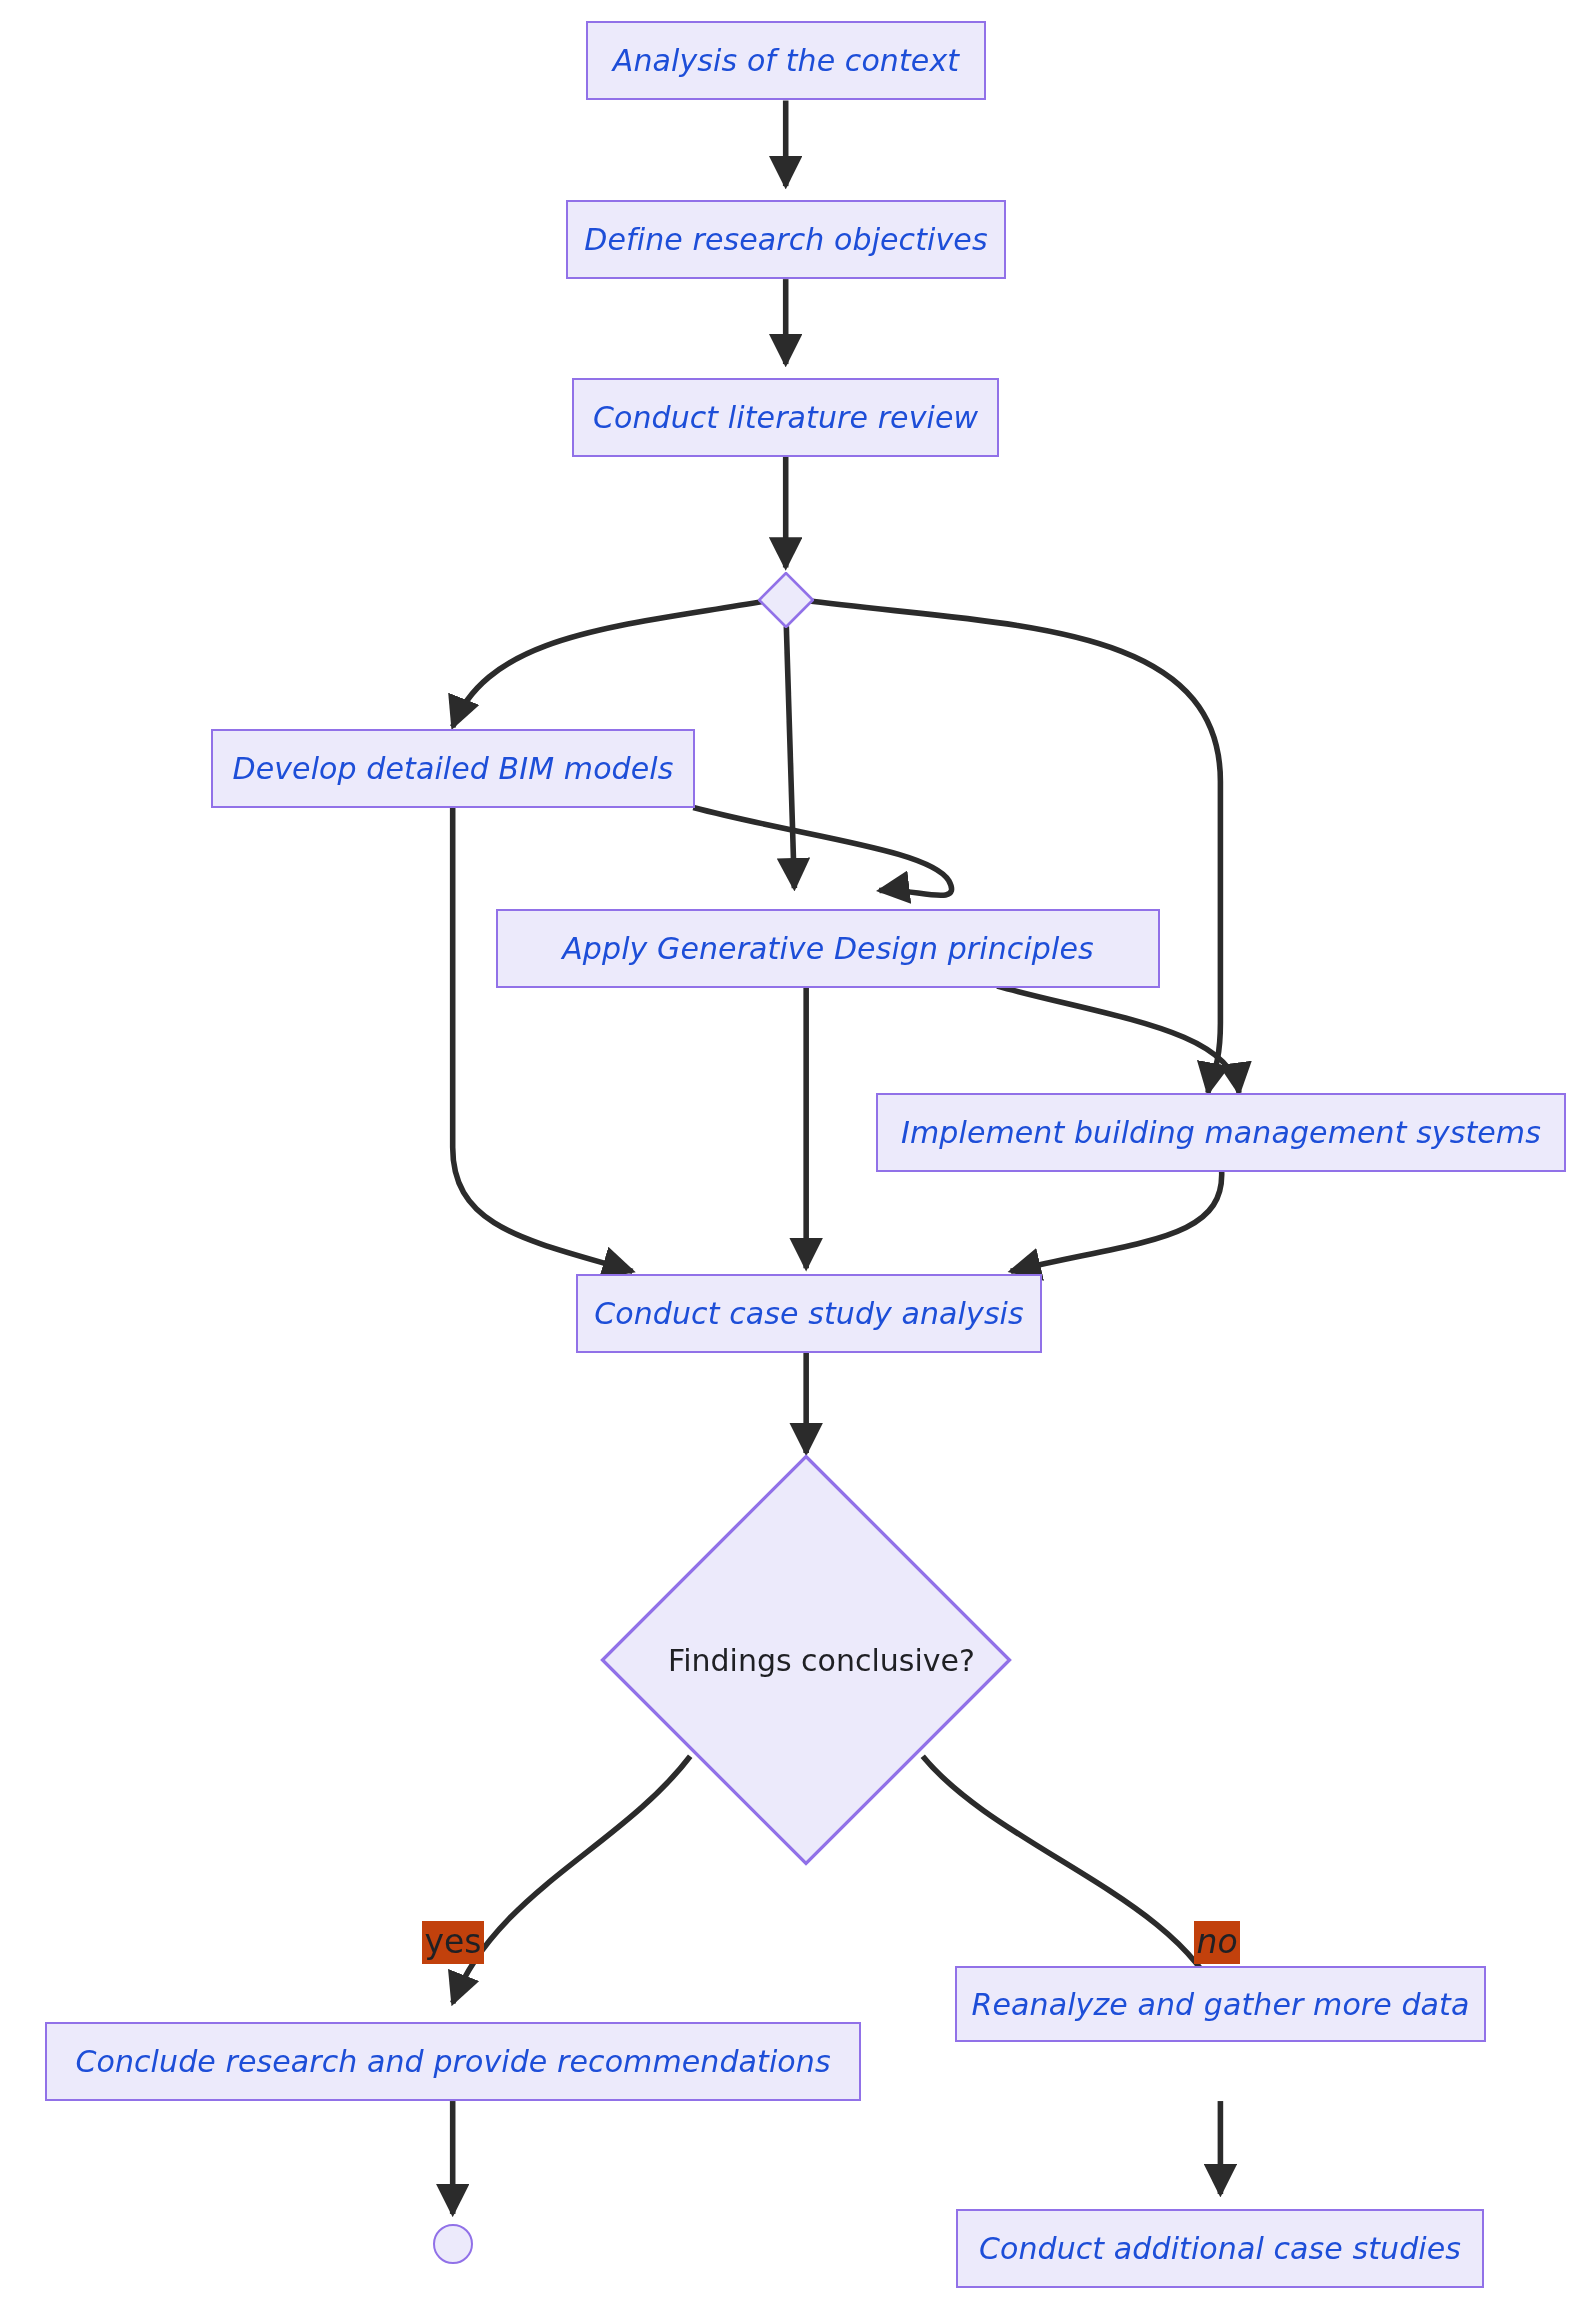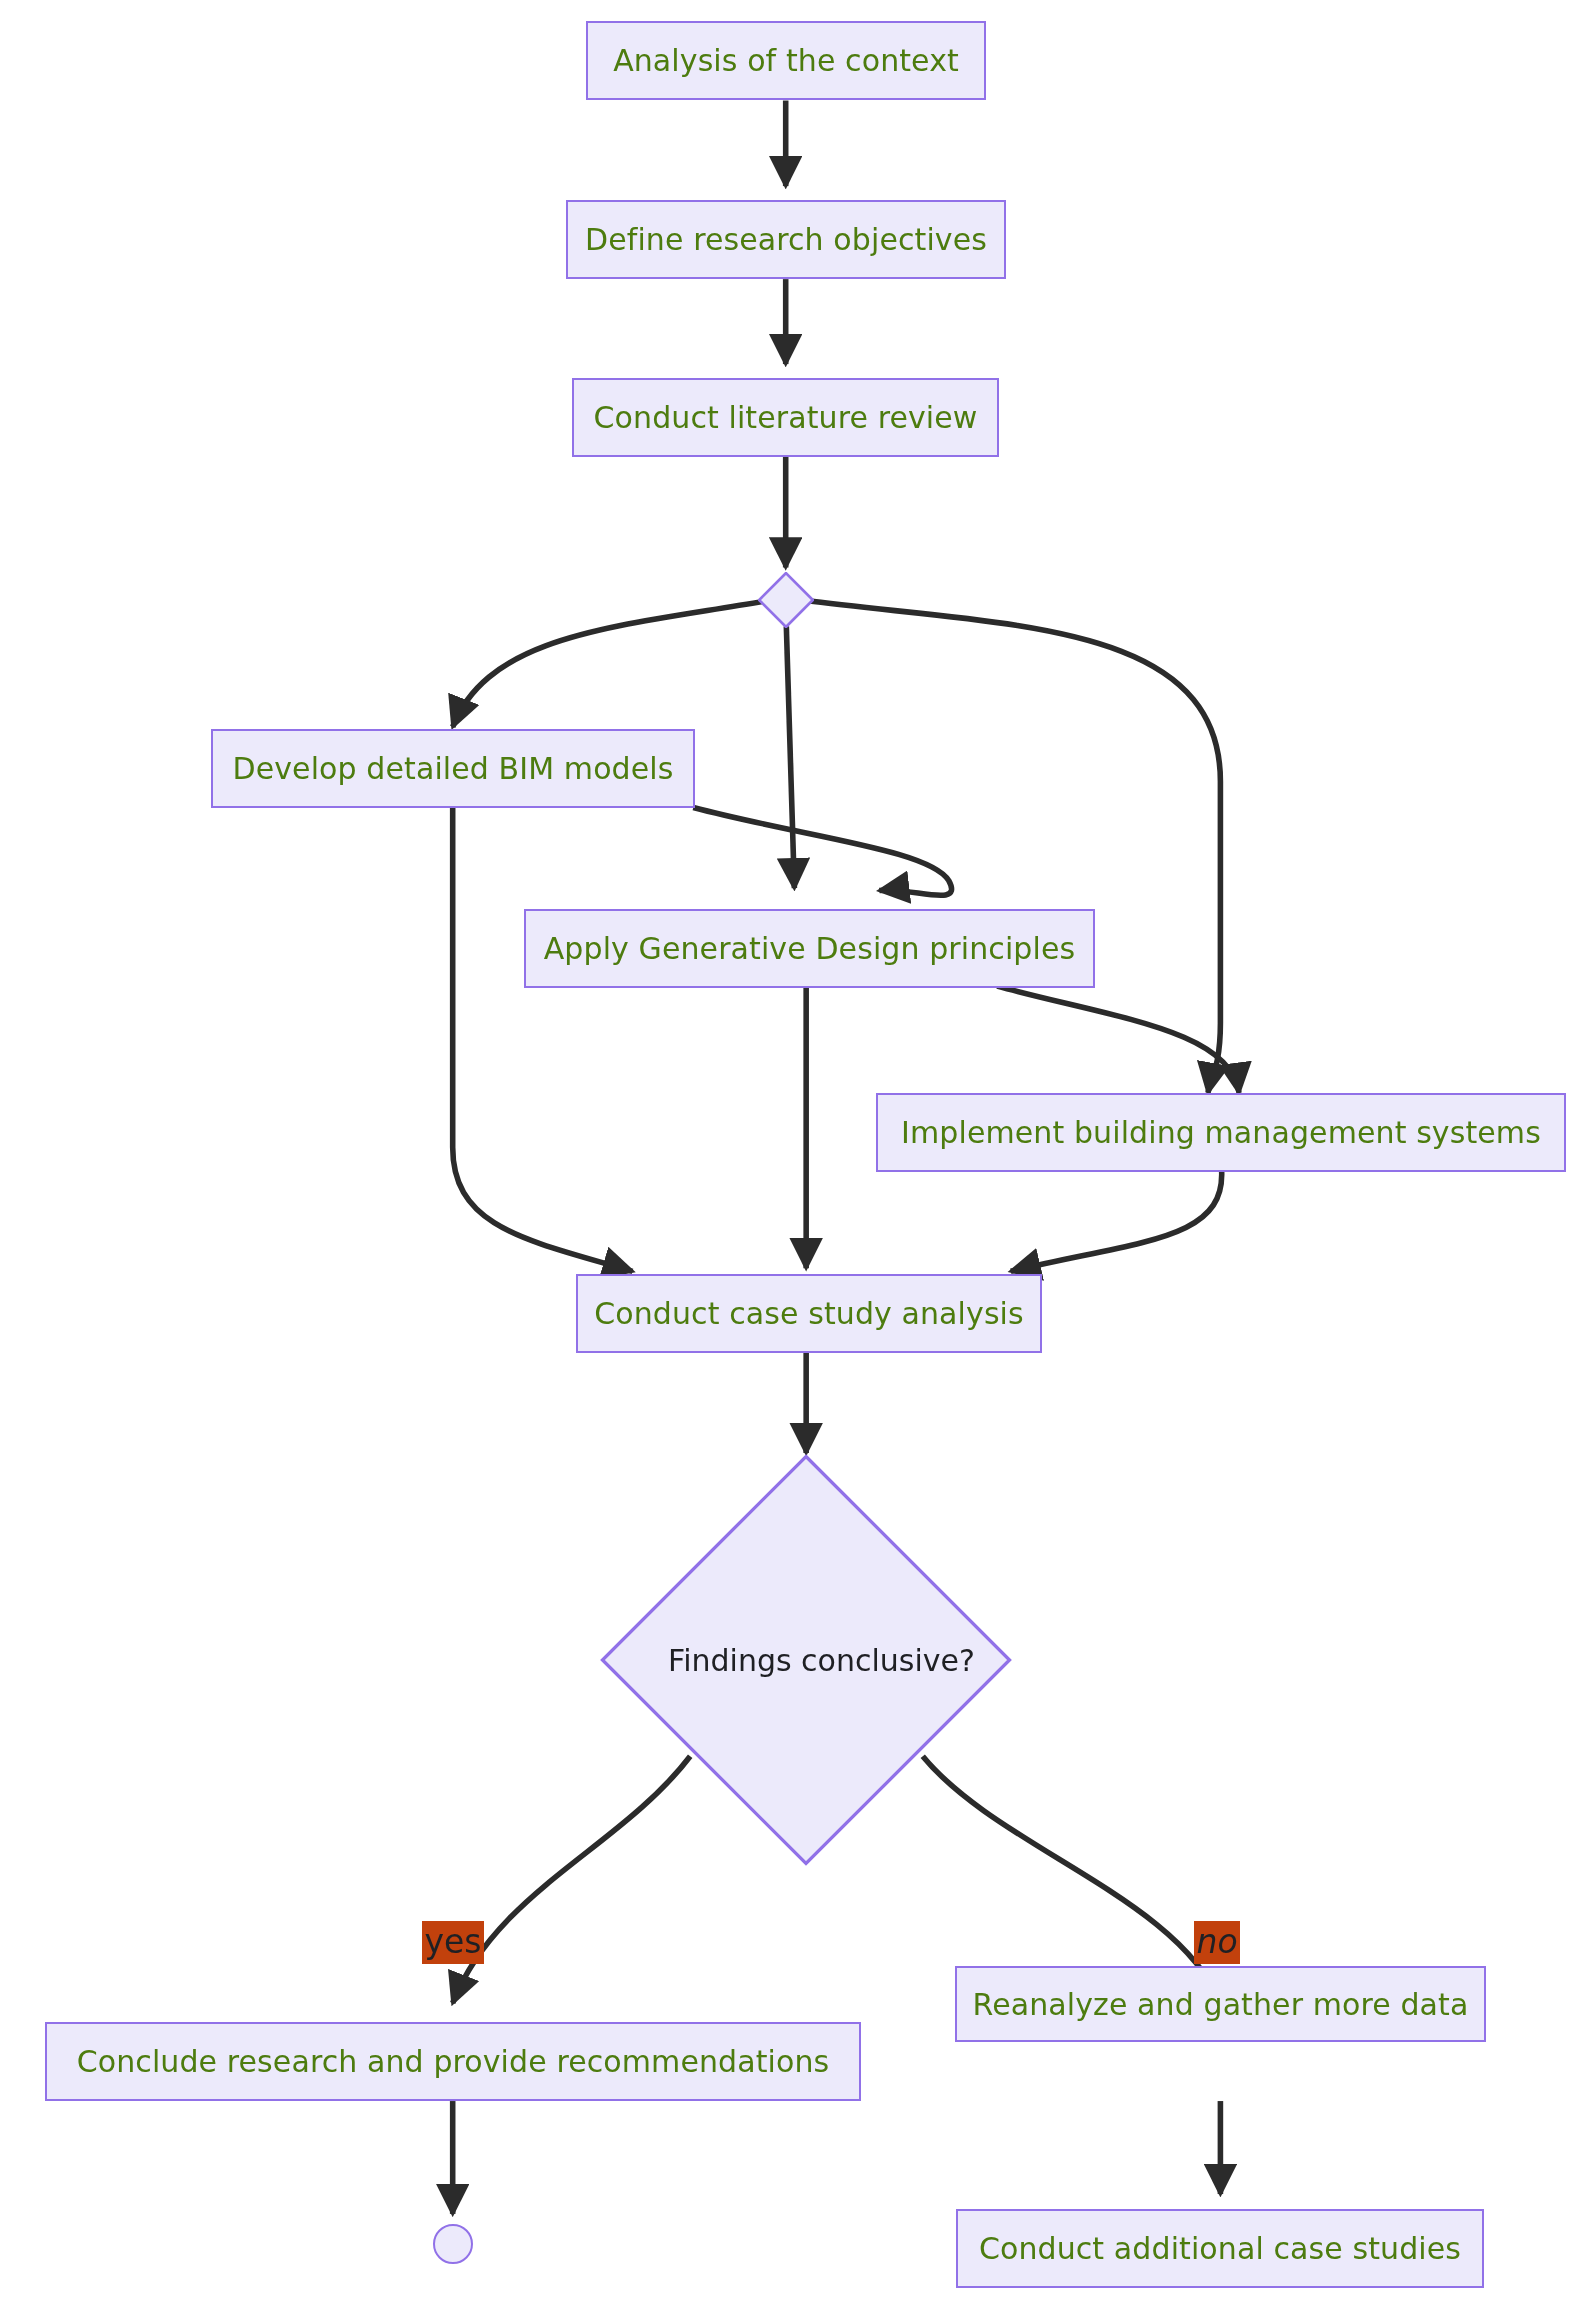--- a/index.html
+++ b/index.html
@@ -27,25 +27,26 @@
     pointer-events: none;
   }
   .node {
     position: absolute;
     box-sizing: border-box;
     display: flex;
     align-items: center;
     justify-content: center;
     background: #ECEAFB;
     border: 2.5px solid #9171E8;
-    color: #4d7c0f;
+    color: #1d4ed8;
     font-size: 30px;
     line-height: 1.1;
     white-space: nowrap;
     letter-spacing: 0.1px;
+    font-style: italic;
   }
   .node-label {
     display: block;
     padding: 0 13.6px;
   }
   .diamond-node {
     position: absolute;
     box-sizing: border-box;
     display: flex;
     align-items: center;
@@ -145,21 +146,21 @@
     <svg class="dshape" viewBox="0 0 100 100" preserveAspectRatio="none">
       <polygon points="50,2 98,50 50,98 2,50" fill="#ECEAFB" stroke="#9171E8" stroke-width="5"></polygon>
     </svg>
     <span class="dtext"></span>
   </div>
 
   <div class="node" style="left:211px; top:729px; width:484px; height:79px;">
     <span class="node-label">Develop detailed BIM models</span>
   </div>
 
-  <div class="node" style="left:524px; top:909px; width:571px; height:79px;">
+  <div class="node" style="left:496px; top:909px; width:664px; height:79px;">
     <span class="node-label">Apply Generative Design principles</span>
   </div>
 
   <div class="node" style="left:876px; top:1093px; width:690px; height:79px;">
     <span class="node-label">Implement building management systems</span>
   </div>
 
   <div class="node" style="left:576px; top:1274px; width:466px; height:79px;">
     <span class="node-label">Conduct case study analysis</span>
   </div>

